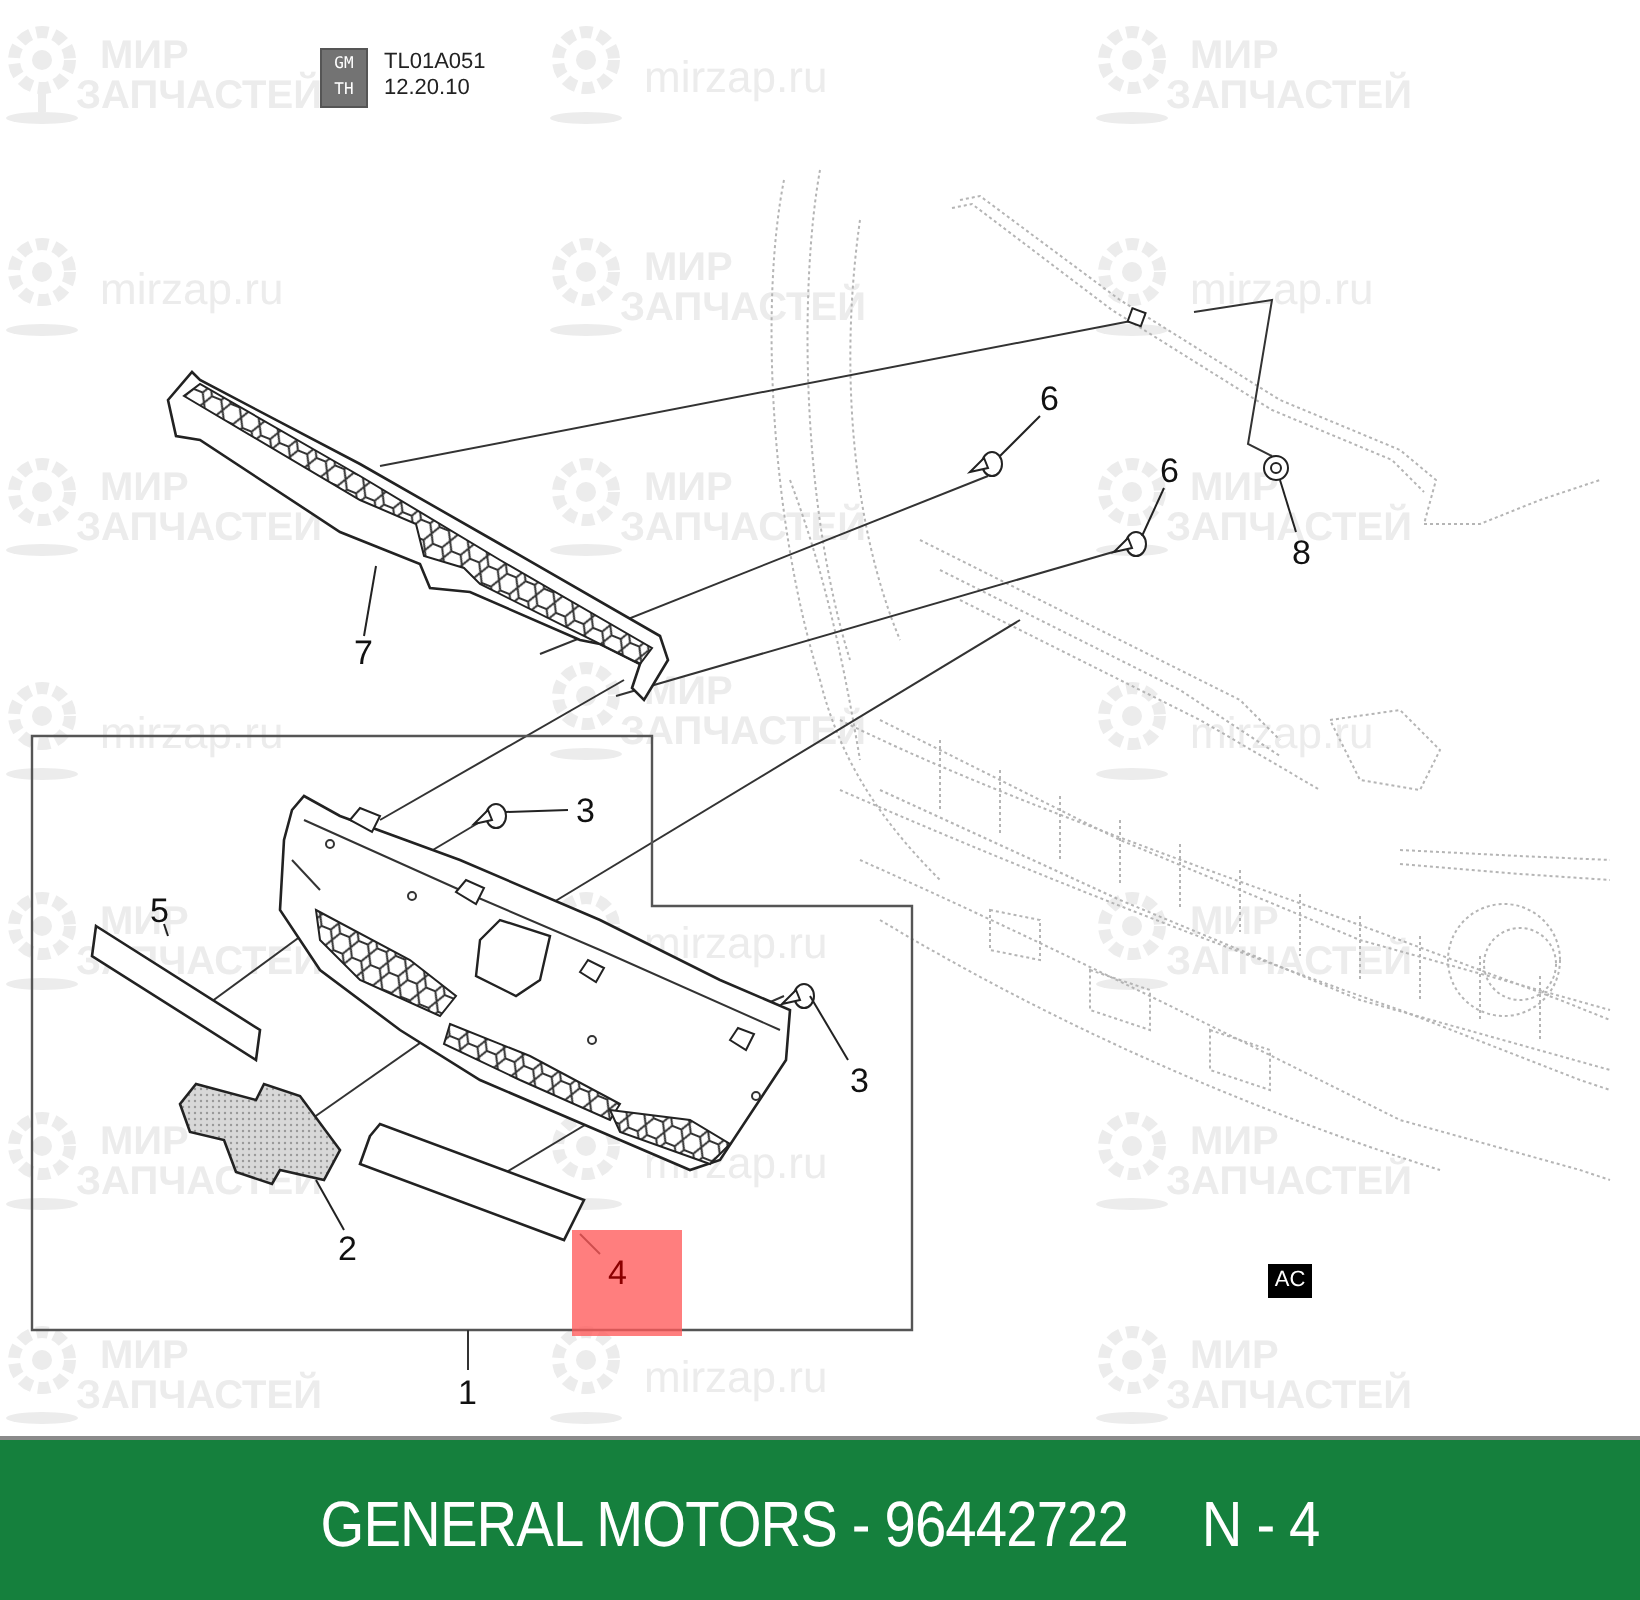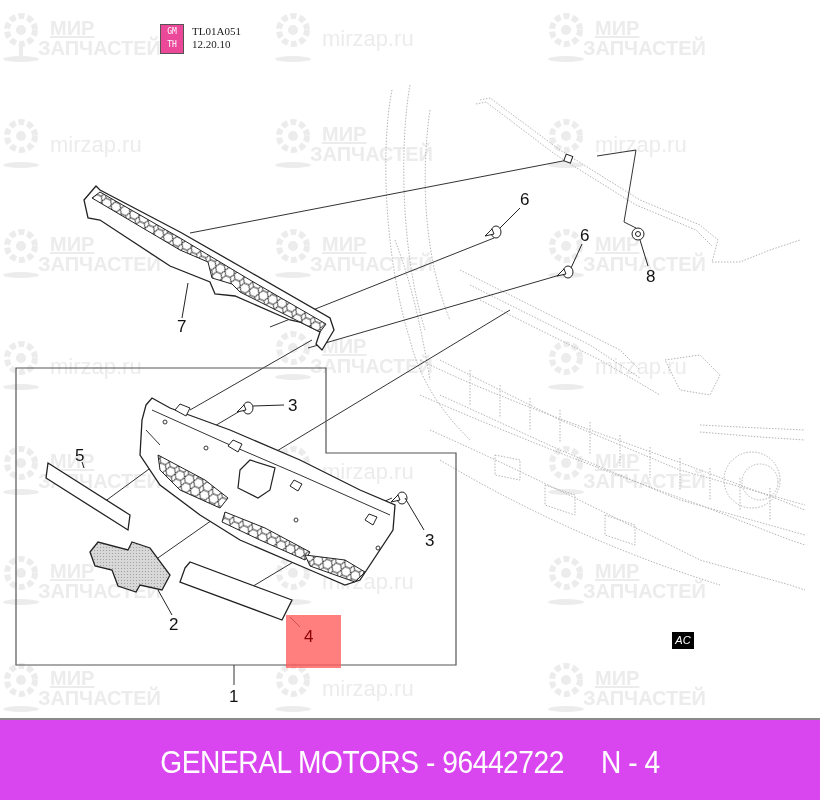--- a/index.html
+++ b/index.html
@@ -1,31 +1,31 @@
 <!DOCTYPE html>
 <html><head>
 <meta charset="utf-8">
 <style>
   html, body { margin:0; padding:0; background:#ffffff; }
   body { width:820px; height:800px; position:relative; overflow:hidden; font-family:"Liberation Sans", sans-serif; }
   .canvas { position:absolute; left:0; top:0; width:820px; height:718px; background:#fff; overflow:hidden; }
   .wm { position:absolute; color:#ececec; font-weight:bold; font-family:"Liberation Sans", sans-serif; line-height:1; pointer-events:none; white-space:nowrap; }
   .wm .pin { position:absolute; left:0; top:0; width:42px; height:52px; }
-  .wm .t1 { position:absolute; left:50px; top:6px; font-size:20px;text-decoration:underline; }
+  .wm .t1 { position:absolute; left:50px; top:6px; font-size:20px; }
   .wm .t2 { position:absolute; left:38px; top:26px; font-size:20px; }
   .wm .t3 { position:absolute; left:50px; top:16px; font-size:22px; font-weight:normal; }
   svg.diagram { position:absolute; left:0; top:0; width:820px; height:718px; }
   .label { position:absolute; font-size:17px; color:#111; font-family:"Liberation Sans", sans-serif; line-height:1; }
   .stamp { position:absolute; left:160px; top:24px; }
-  .stamp .badge { position:absolute; left:0; top:0; width:22px; height:28px; background:#ec4899; border:1px solid #555; color:#fff; font-size:8px; font-family:"DejaVu Sans Mono", monospace; text-align:center; line-height:13px; }
-  .stamp .code { position:absolute; left:32px; top:1px; font-family:Liberation Serif, serif; font-size:11px; color:#222; line-height:13px; white-space:nowrap; }
-  .ac-badge { position:absolute; left:672px; top:632px; width:22px; height:17px; background:#000; color:#fff; font-size:11px; font-family:"Liberation Sans", sans-serif; text-align:center; line-height:17px;font-style:italic; }
+  .stamp .badge { position:absolute; left:0; top:0; width:22px; height:28px; background:#737373; border:1px solid #555; color:#fff; font-size:8px; font-family:"DejaVu Sans Mono", monospace; text-align:center; line-height:13px; }
+  .stamp .code { position:absolute; left:32px; top:1px; font-family:Liberation Sans, sans-serif; font-size:11px; color:#222; line-height:13px; white-space:nowrap; }
+  .ac-badge { position:absolute; left:634px; top:632px; width:22px; height:17px; background:#000; color:#fff; font-size:11px; font-family:"Liberation Sans", sans-serif; text-align:center; line-height:17px; }
   .highlight { position:absolute; left:286px; top:615px; width:55px; height:53px; background:rgba(255,90,90,0.78); }
   .highlight .num { position:absolute; left:18px; top:12px; font-size:17px; color:#8b0000; }
-  .footer { position:absolute; left:0; top:718px; width:820px; height:82px; background:#d946ef; border-top:2px solid #8a8a8a; box-sizing:border-box; }
+  .footer { position:absolute; left:0; top:718px; width:820px; height:82px; background:#15803d; border-top:2px solid #8a8a8a; box-sizing:border-box; }
   .footer .caption { position:absolute; left:0; right:0; top:24px; text-align:center; color:#ffffff; font-size:32px; font-family:"Liberation Sans", sans-serif; letter-spacing:-0.5px; white-space:pre; transform:scaleX(0.88); }
 </style>
 </head>
 <body>
 
 <div class="canvas">
 
   <div>
     <div class="wm" style="left:0;top:12px;">
       <svg class="pin" viewBox="0 0 42 52">

